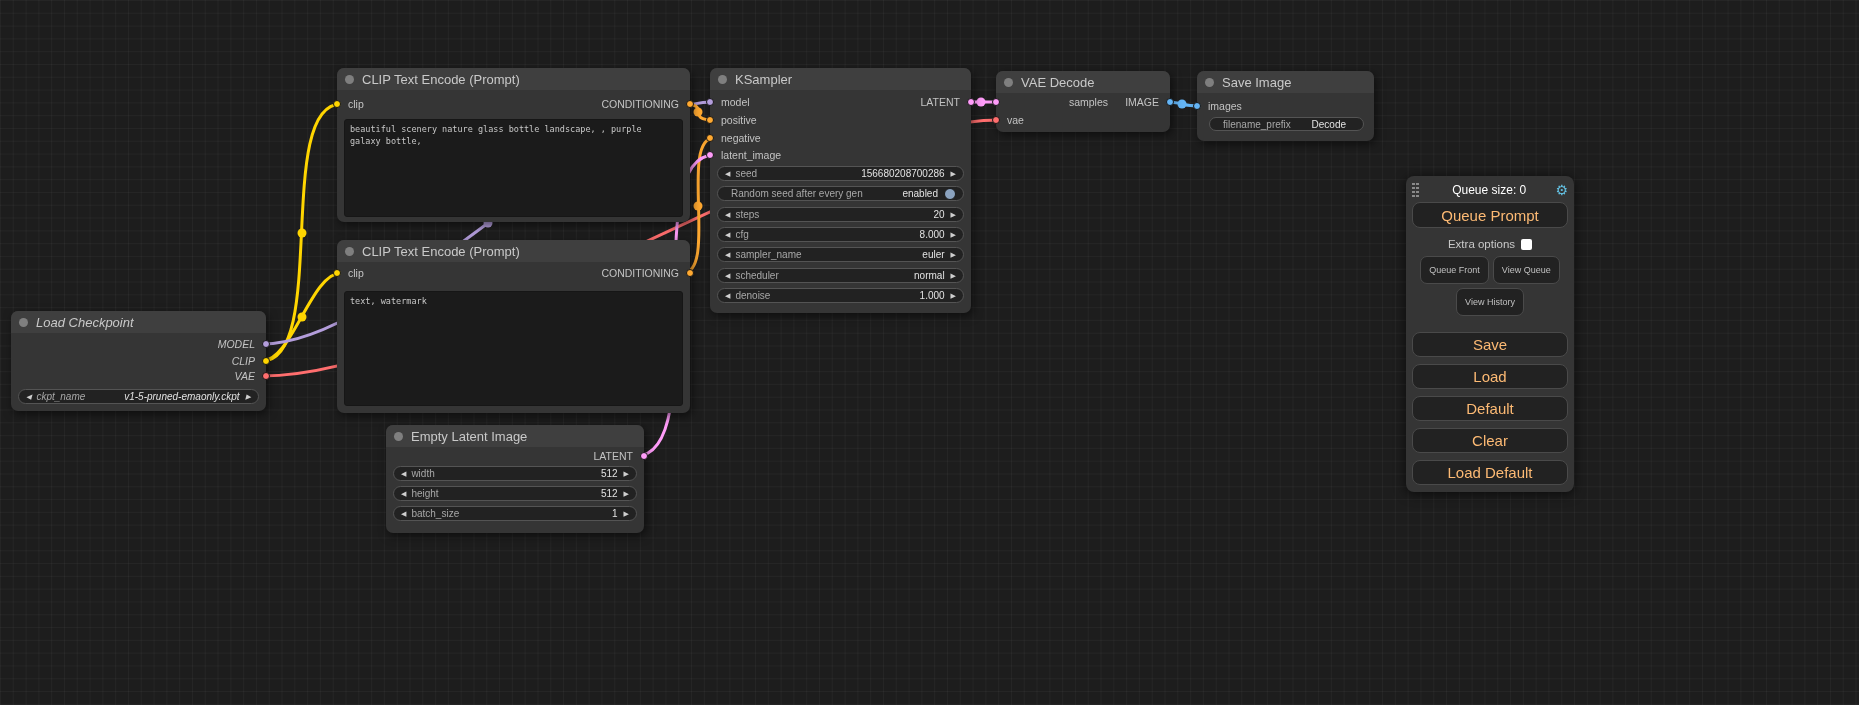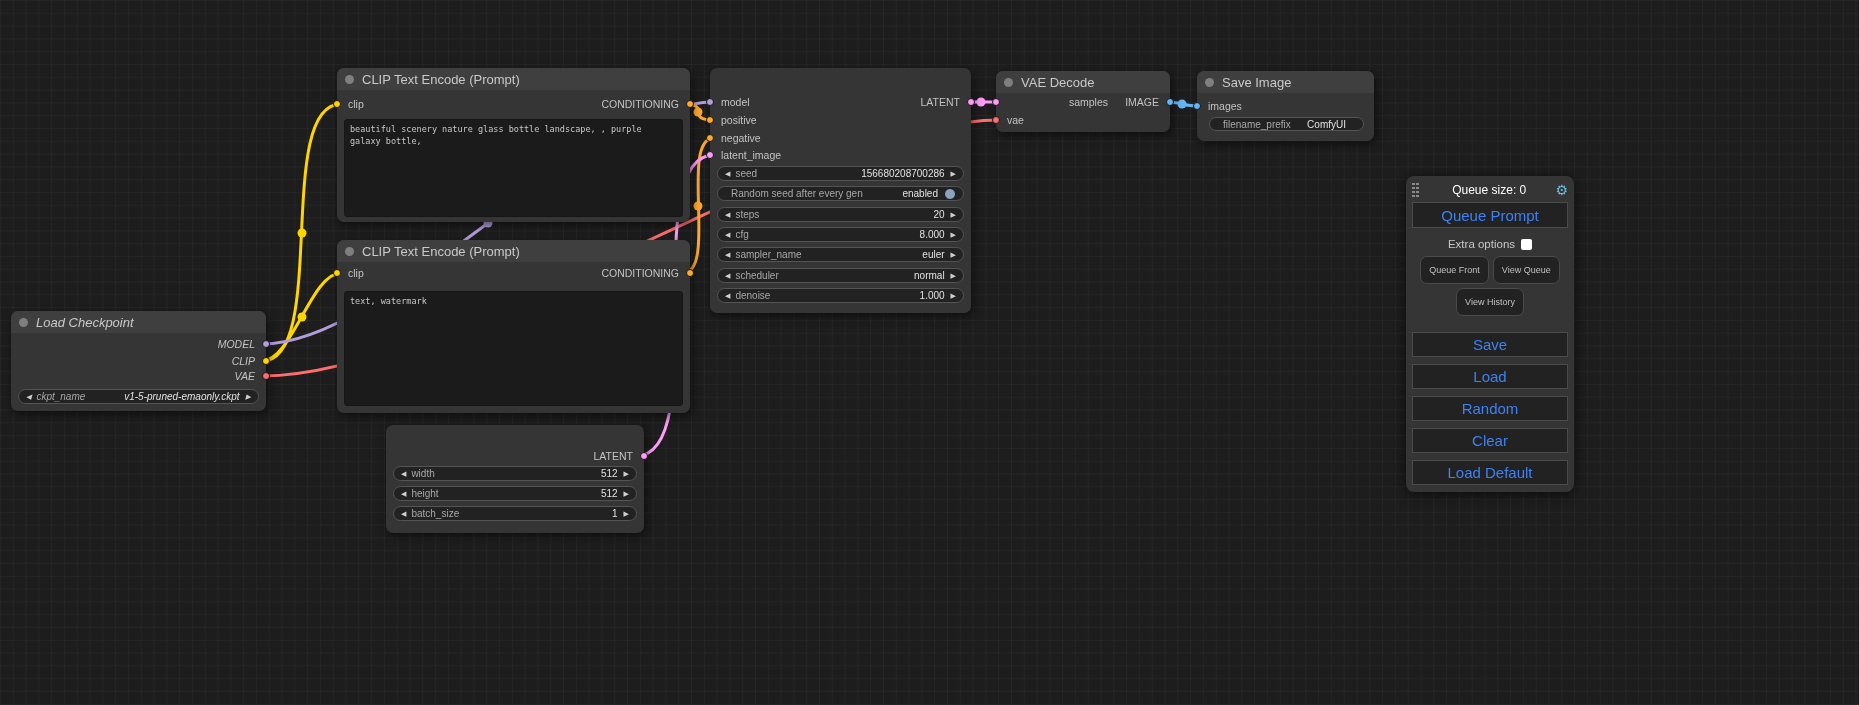--- a/index.html
+++ b/index.html
@@ -53,21 +53,21 @@
   
   #qpanel{
     position:absolute;z-index:5;left:1406px;top:176px;width:168px;
     background:#353535;border-radius:8px;box-shadow:0 2px 12px rgba(0,0,0,0.65);
     padding:5px 4px 7px 4px;box-sizing:border-box;
   }
   .qheader{display:flex;align-items:center;height:18px;margin-bottom:3px;}
   .qtitle{flex:1;text-align:center;color:#ffffff;font-size:12px;}
   .gear{color:#63bfe0;font-size:14px;line-height:1;cursor:pointer;margin-right:2px;}
   .qbtn{
-    background:#222;border:1px solid #4a4a4a;border-radius:0;color:#3b82f6;
+    background:#222;border:1px solid #4a4a4a;border-radius:8px;color:#fdba74;
     display:flex;align-items:center;justify-content:center;cursor:pointer;
     box-sizing:border-box;
   }
   .qbig{height:25px;font-size:15px;margin:0 2px 7px 2px;}
   .qprompt{height:26px;font-size:15px;margin:0 2px 10px 2px;}
   .extra{display:flex;align-items:center;justify-content:center;gap:6px;
          color:#c8c8c8;font-size:11.5px;margin-bottom:6px;}
   .cbox{width:11px;height:11px;background:#fff;border-radius:2px;cursor:pointer;}
   .pillrow{display:flex;gap:4px;justify-content:center;margin-bottom:4px;}
   .qpill{height:13px;font-size:9px;border-radius:7px;padding:13px 8px;color:#c0c0c0;}
@@ -158,20 +158,24 @@
       <span>clip</span>
     </div>
     <div class="prow out" style="top:26px;">
       <span>CONDITIONING</span>
       <span class="pdot" style="background:#FFA931;"></span>
     </div>
     <div class="txtarea" style="top:51px;height:115px;">text, watermark</div>
   </div>
 
   <div class="node" style="left:386px;top:425px;width:258px;height:108px;">
+    <div class="ntitle">
+      <span class="ndot"></span>
+      <span>Empty Latent Image</span>
+    </div>
     <div class="prow out" style="top:24px;">
       <span>LATENT</span>
       <span class="pdot" style="background:#FF9CF9;"></span>
     </div>
     <div class="widget" style="top:41px;">
       <span class="arr">◀</span>
       <span class="wlabel">width</span>
       <span class="wvalue">512</span>
       <span class="arr">▶</span>
     </div>
@@ -183,20 +187,24 @@
     </div>
     <div class="widget" style="top:81px;">
       <span class="arr">◀</span>
       <span class="wlabel">batch_size</span>
       <span class="wvalue">1</span>
       <span class="arr">▶</span>
     </div>
   </div>
 
   <div class="node" style="left:710px;top:68px;width:261px;height:245px;">
+    <div class="ntitle">
+      <span class="ndot"></span>
+      <span>KSampler</span>
+    </div>
     <div class="prow in" style="top:27px;">
       <span class="pdot" style="background:#B39DDB;"></span>
       <span>model</span>
     </div>
     <div class="prow out" style="top:27px;">
       <span>LATENT</span>
       <span class="pdot" style="background:#FF9CF9;"></span>
     </div>
     <div class="prow in" style="top:45px;">
       <span class="pdot" style="background:#FFA931;"></span>
@@ -276,21 +284,21 @@
     <div class="ntitle">
       <span class="ndot"></span>
       <span>Save Image</span>
     </div>
     <div class="prow in" style="top:28px;">
       <span class="pdot" style="background:#64B5F6;"></span>
       <span>images</span>
     </div>
     <div class="widget no-arrows" style="top:46px;height:14px;left:12px;right:10px;">
       <span class="wlabel" style="margin-left:0;">filename_prefix</span>
-      <span class="wvalue" style="margin-right:10px;">ComfyUI</span>
+      <span class="wvalue" style="margin-right:10px;">Decode</span>
     </div>
   </div>
 
   <div id="qpanel">
     <div class="qheader">
       <span class="drag">
           <i></i>
           <i></i>
           <i></i>
           <i></i>
@@ -306,18 +314,18 @@
     <div class="pillrow">
       <div class="qbtn qpill">Queue Front</div>
       <div class="qbtn qpill">View Queue</div>
     </div>
     <div class="pillrow">
       <div class="qbtn qpill">View History</div>
     </div>
     <div class="spacer12"></div>
     <div class="qbtn qbig">Save</div>
     <div class="qbtn qbig">Load</div>
-    <div class="qbtn qbig">Random</div>
+    <div class="qbtn qbig">Default</div>
     <div class="qbtn qbig">Clear</div>
     <div class="qbtn qbig" style="margin-bottom:0;">Load Default</div>
   </div>
 
 </div>
 
 </body></html>

